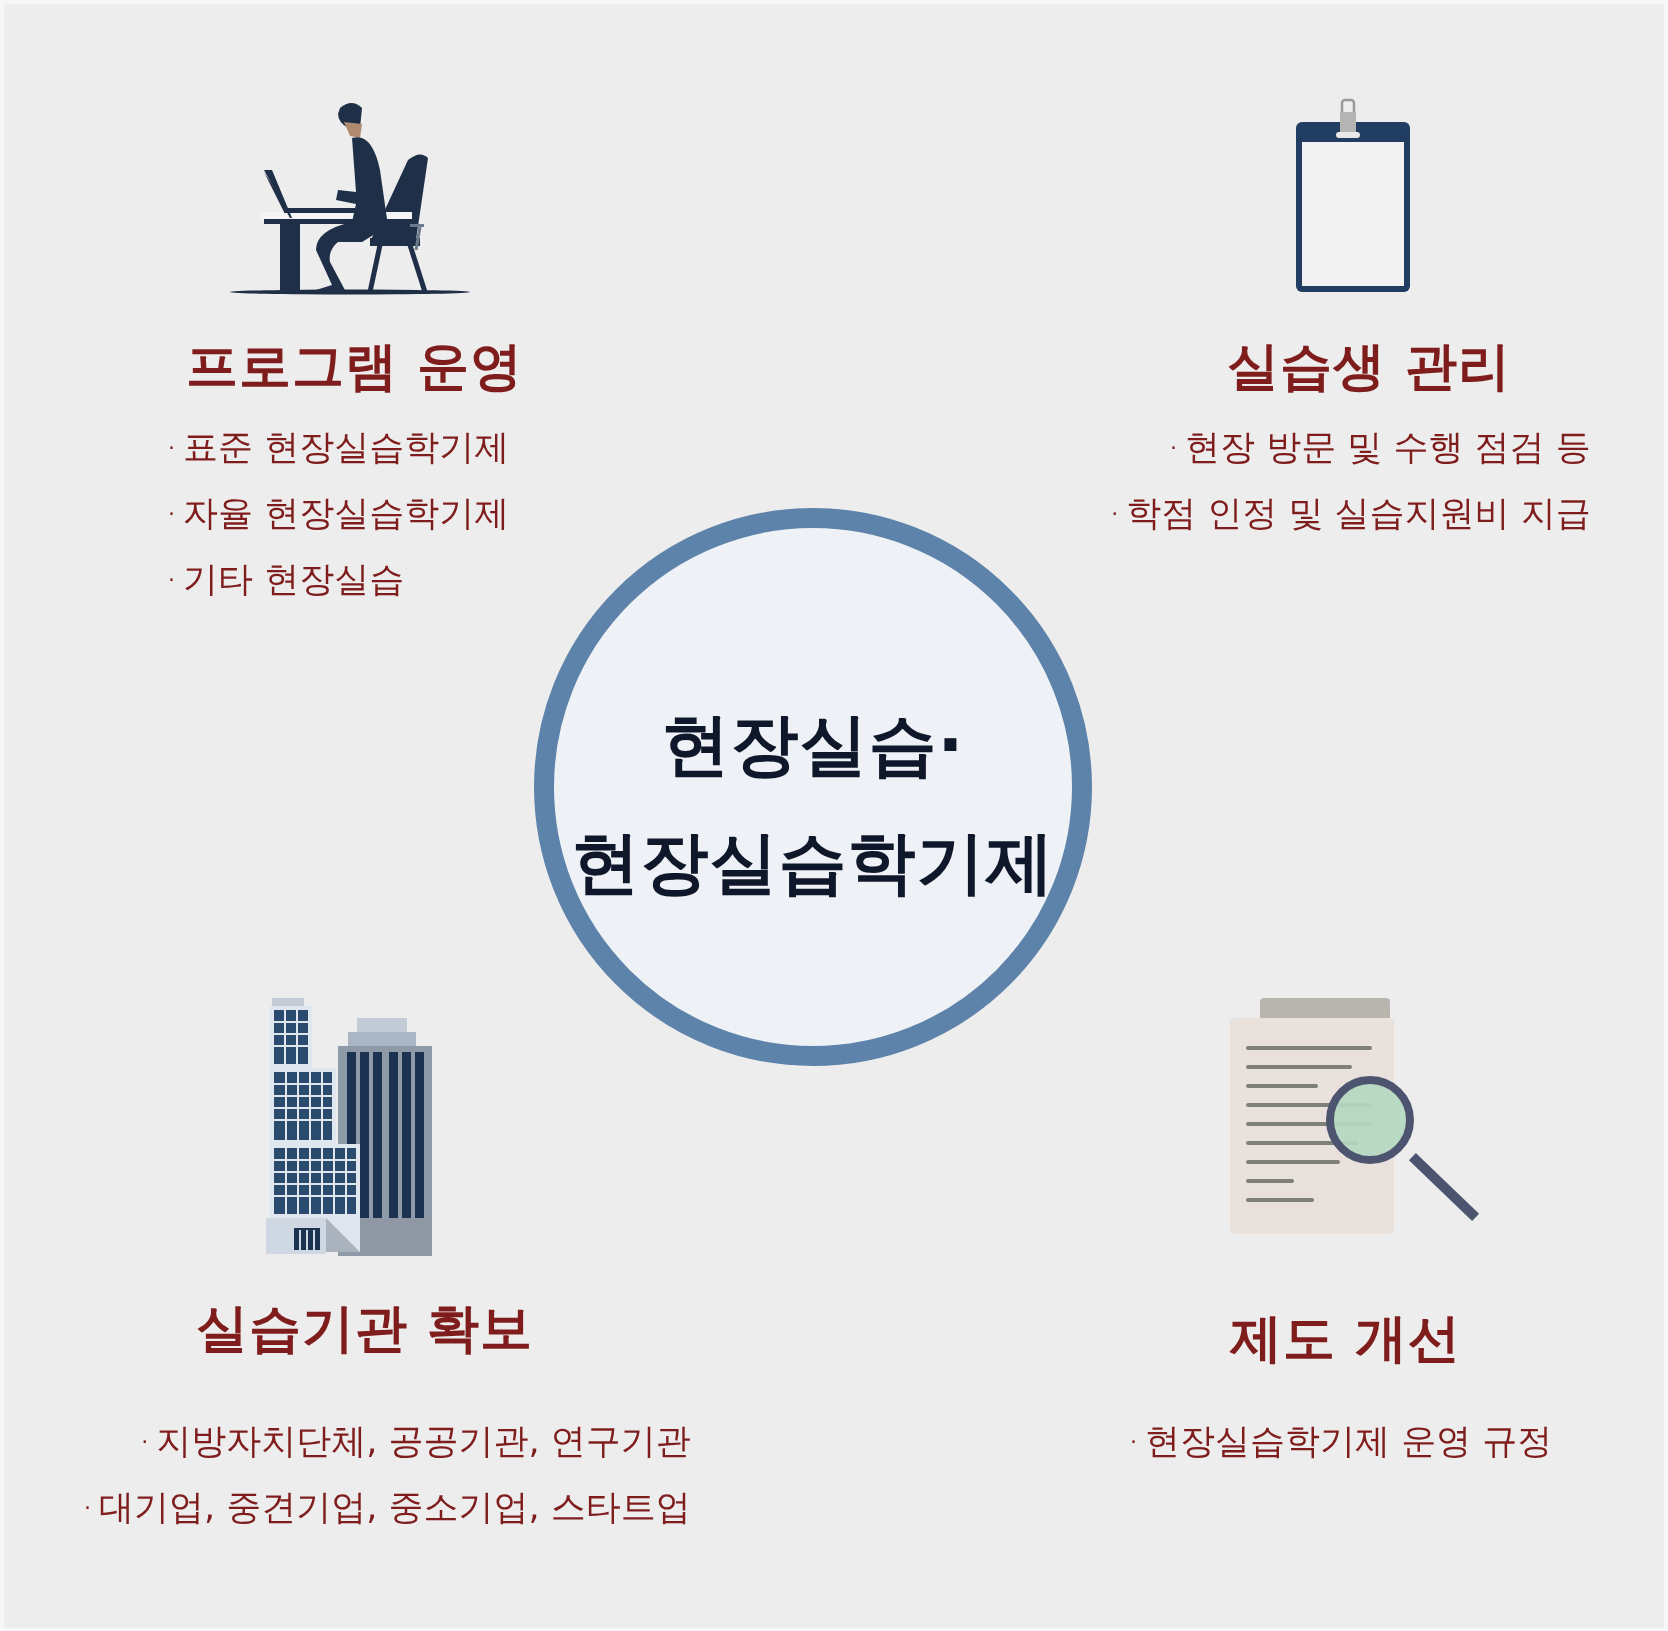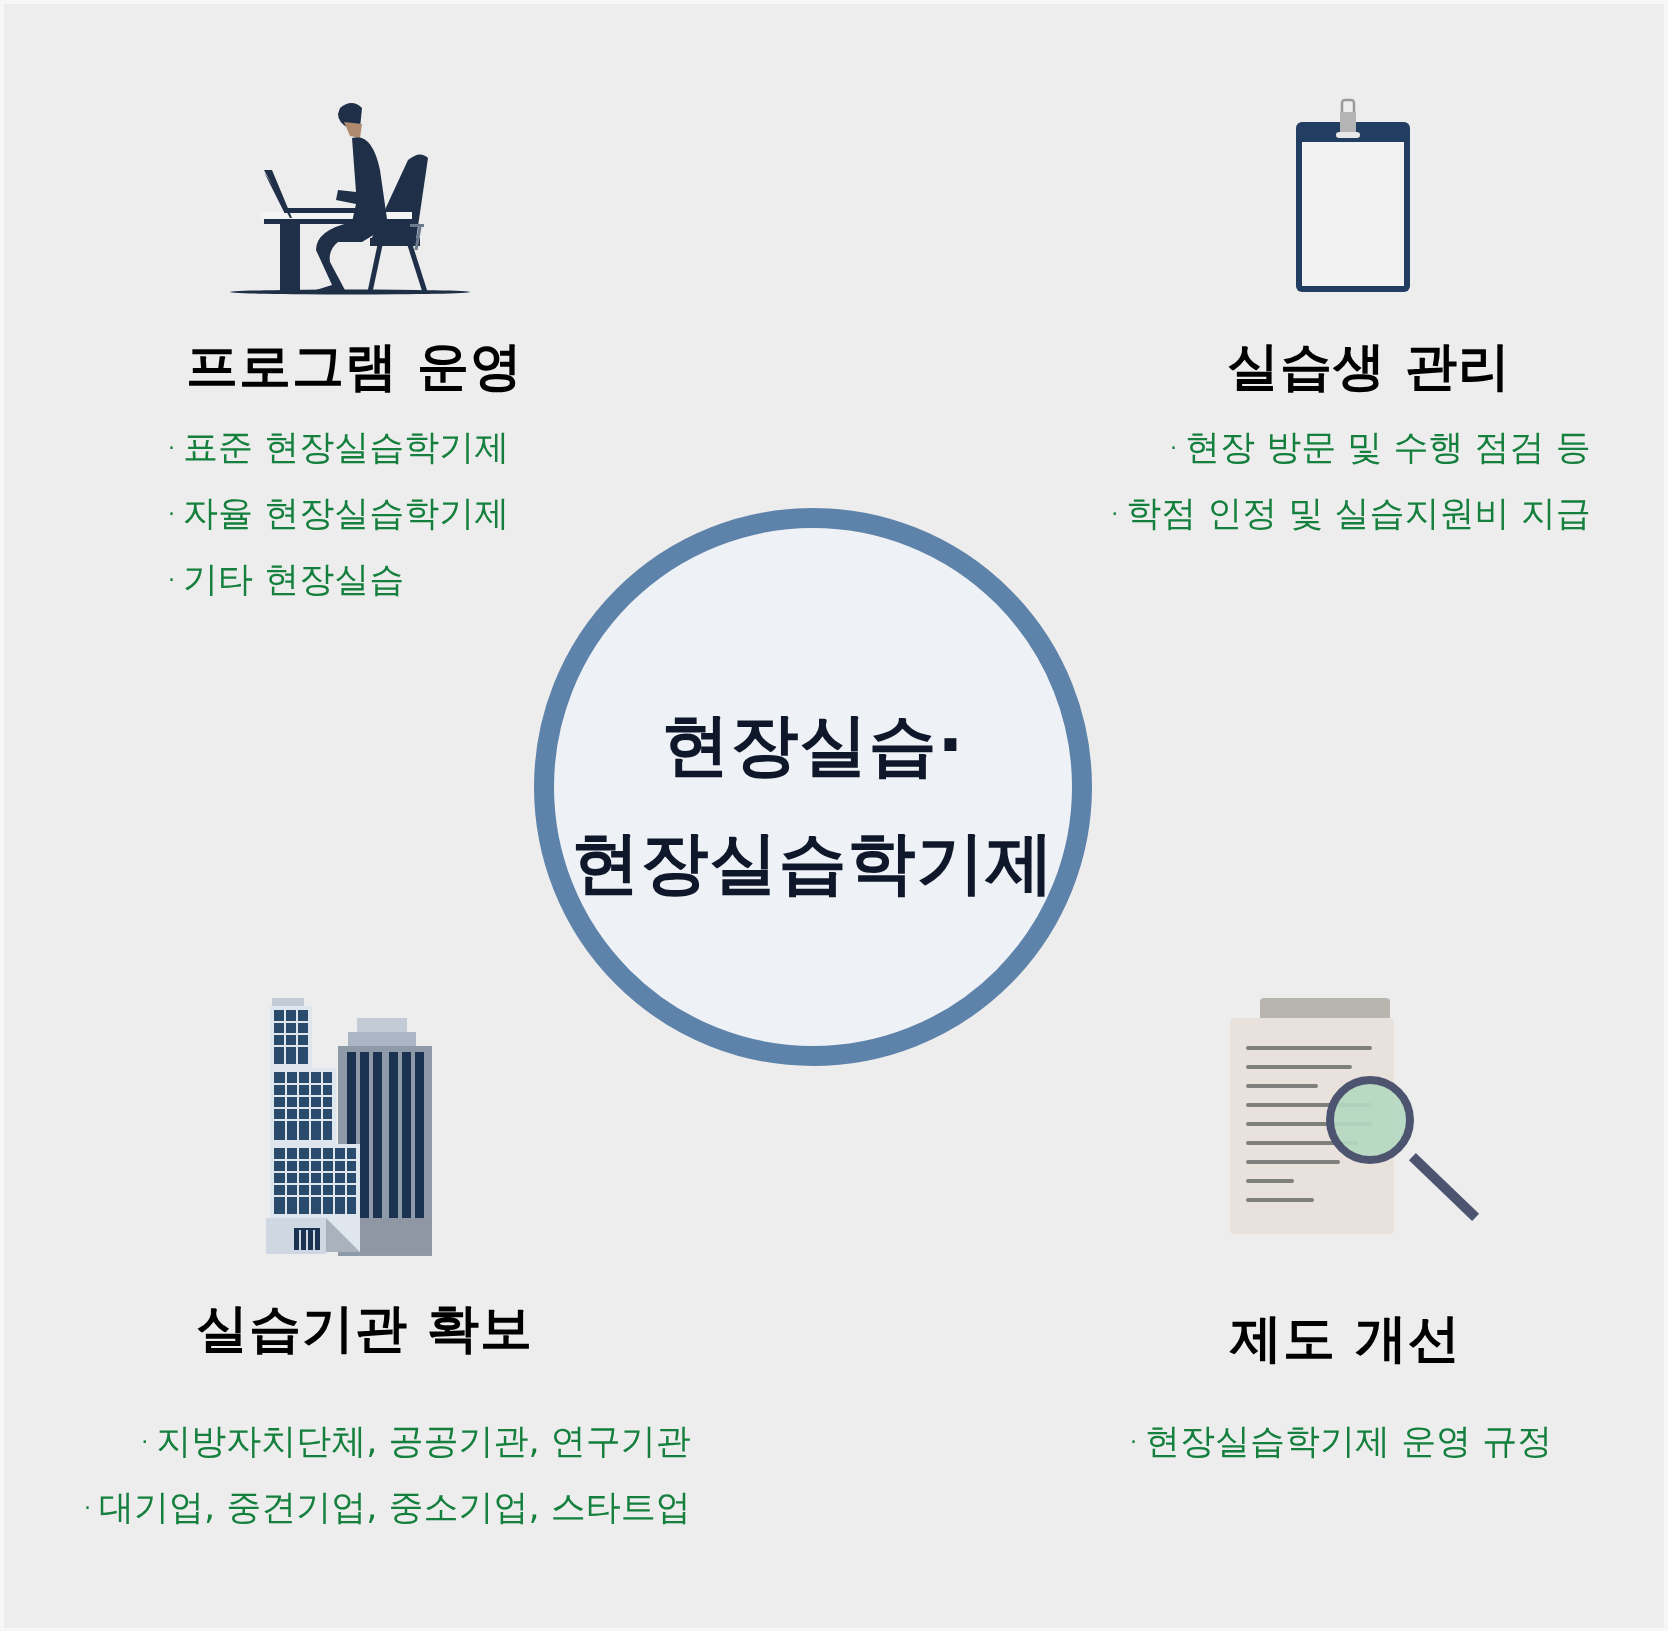--- a/index.html
+++ b/index.html
@@ -1,22 +1,22 @@
 <!DOCTYPE html>
 <html><head>
 <meta charset="utf-8">
 <style>
   html, body { margin:0; padding:0; }
   body { width:1668px; height:1631px; background:#f6f6f6; position:relative; overflow:hidden;
          font-family:"DejaVu Sans","Liberation Sans",sans-serif; }
   .frame { position:absolute; left:3px; top:3px; width:1660px; height:1624px; background:#ededed;
            border:1px solid #f8f8f8; }
   .abs { position:absolute; }
-  .title { position:absolute; font-weight:bold; font-size:52px; color:#000000; white-space:nowrap; letter-spacing:1px; }
-  .bullets { position:absolute; color:#15803d; font-size:35px; white-space:nowrap; }
+  .title { position:absolute; font-weight:bold; font-size:52px; color:#7f1d1d; white-space:nowrap; letter-spacing:1px; }
+  .bullets { position:absolute; color:#7f1d1d; font-size:35px; white-space:nowrap; }
   .bullets div { height:66px; line-height:66px; }
   .bullets .dot { font-size:22px; margin-right:8px; position:relative; top:-4px; }
   .circle { position:absolute; left:534px; top:508px; width:558px; height:558px; border-radius:50%;
             background:#eef2f6; border:20px solid #5e83aa; box-sizing:border-box; }
   .center-text { position:absolute; left:0; right:0; text-align:center; color:#0f172a; font-weight:bold;
                  font-size:68px; white-space:nowrap; letter-spacing:1px; }
 </style>
 </head>
 <body>
 

